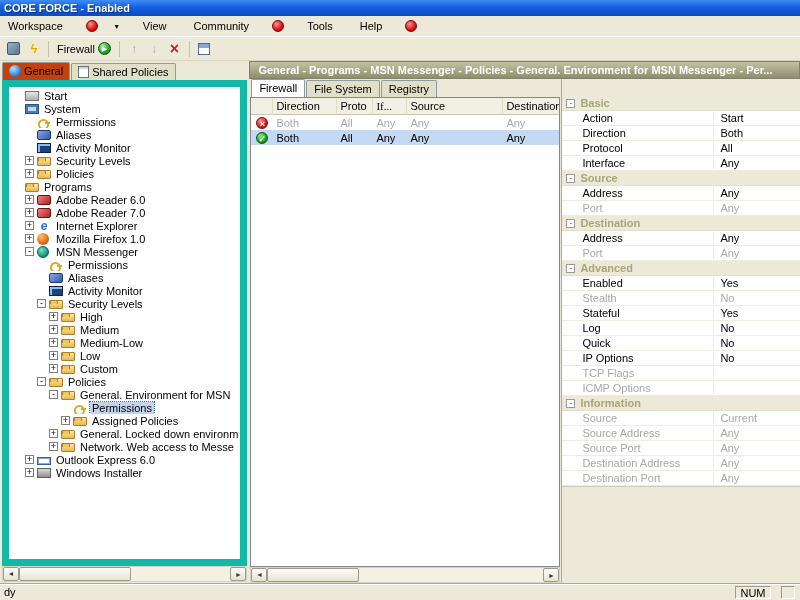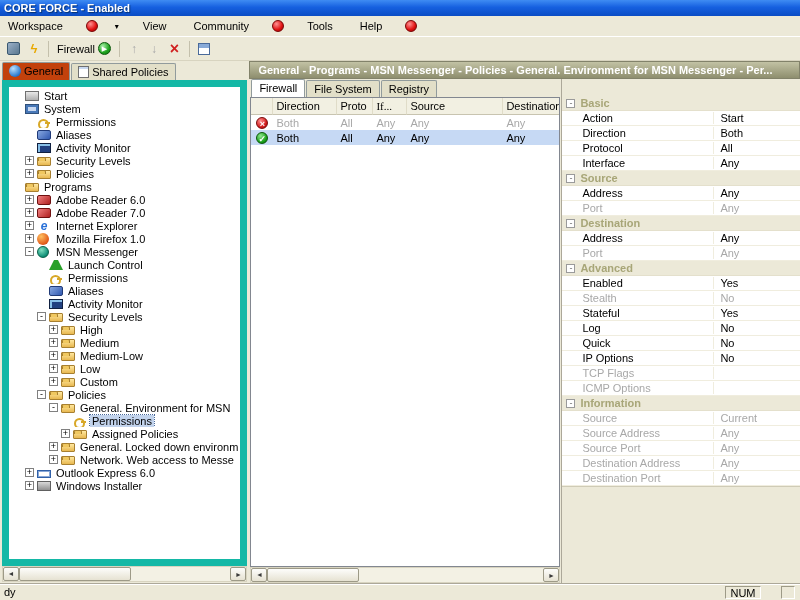--- a/index.html
+++ b/index.html
@@ -120,21 +120,21 @@
   .strack{flex:1;height:14px;position:relative}
   .sthumb{position:absolute;top:0;height:14px;background:linear-gradient(180deg,#FDFDFB,#E6E2D2);
           border:1px solid #9D9A87;border-radius:2px}
   .thumb-left{left:0;width:112px}
   .thumb-main{left:0;width:92px}
 
   
   .statusbar{flex:0 0 17px;display:flex;align-items:center;padding:0 4px;background:#ECE9D8;border-top:1px solid #ACA899;box-shadow:inset 0 1px 0 #FFFFFF}
   .spacer{flex:1}
   .sunken{border:1px solid;border-color:#9D9A87 #FFF #FFF #9D9A87;height:13px;line-height:12px}
-  .num{width:36px;text-align:center;margin-right:20px}
+  .num{width:36px;text-align:center;margin-right:10px}
   .endcell{width:14px;margin-right:1px}
 </style>
 </head>
 <body>
 
 <div class="app">
   <div class="titlebar">
     <span>CORE FORCE - Enabled</span>
   </div>
 
@@ -249,25 +249,20 @@
             </span>
             <span class="tree-row" style="padding-left: 16px;">
               <span class="expander">+</span>
               <span class="ti ic-firefox"></span>
               <span class="tree-label">Mozilla Firefox 1.0</span>
             </span>
             <span class="tree-row" style="padding-left: 16px;">
               <span class="expander">-</span>
               <span class="ti ic-msn"></span>
               <span class="tree-label">MSN Messenger</span>
-            </span>
-            <span class="tree-row" style="padding-left: 28px;">
-              <span class="expander hidden"></span>
-              <span class="ti ic-launch"></span>
-              <span class="tree-label">Launch Control</span>
             </span>
             <span class="tree-row" style="padding-left: 28px;">
               <span class="expander hidden"></span>
               <span class="ti ic-permissions"></span>
               <span class="tree-label">Permissions</span>
             </span>
             <span class="tree-row" style="padding-left: 28px;">
               <span class="expander hidden"></span>
               <span class="ti ic-aliases"></span>
               <span class="tree-label">Aliases</span>

